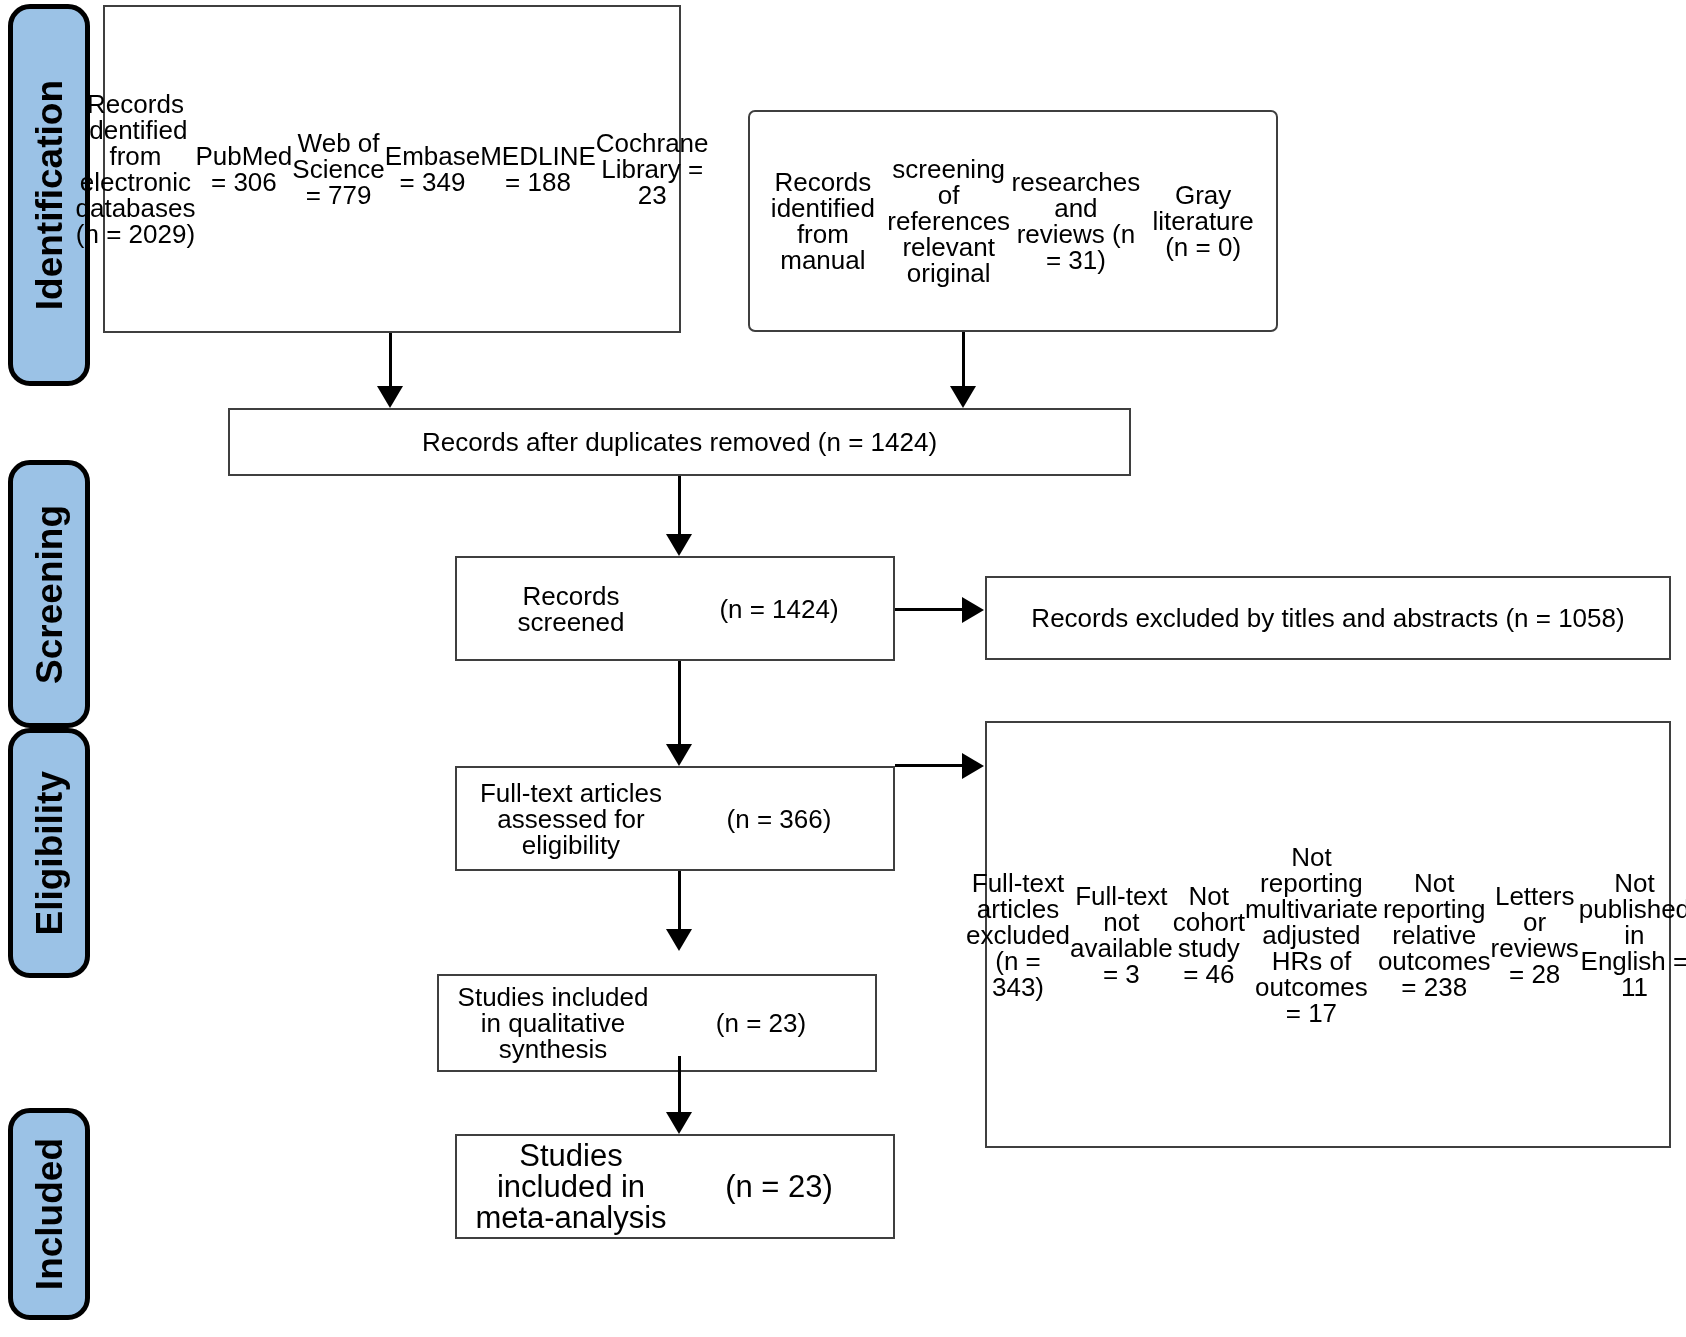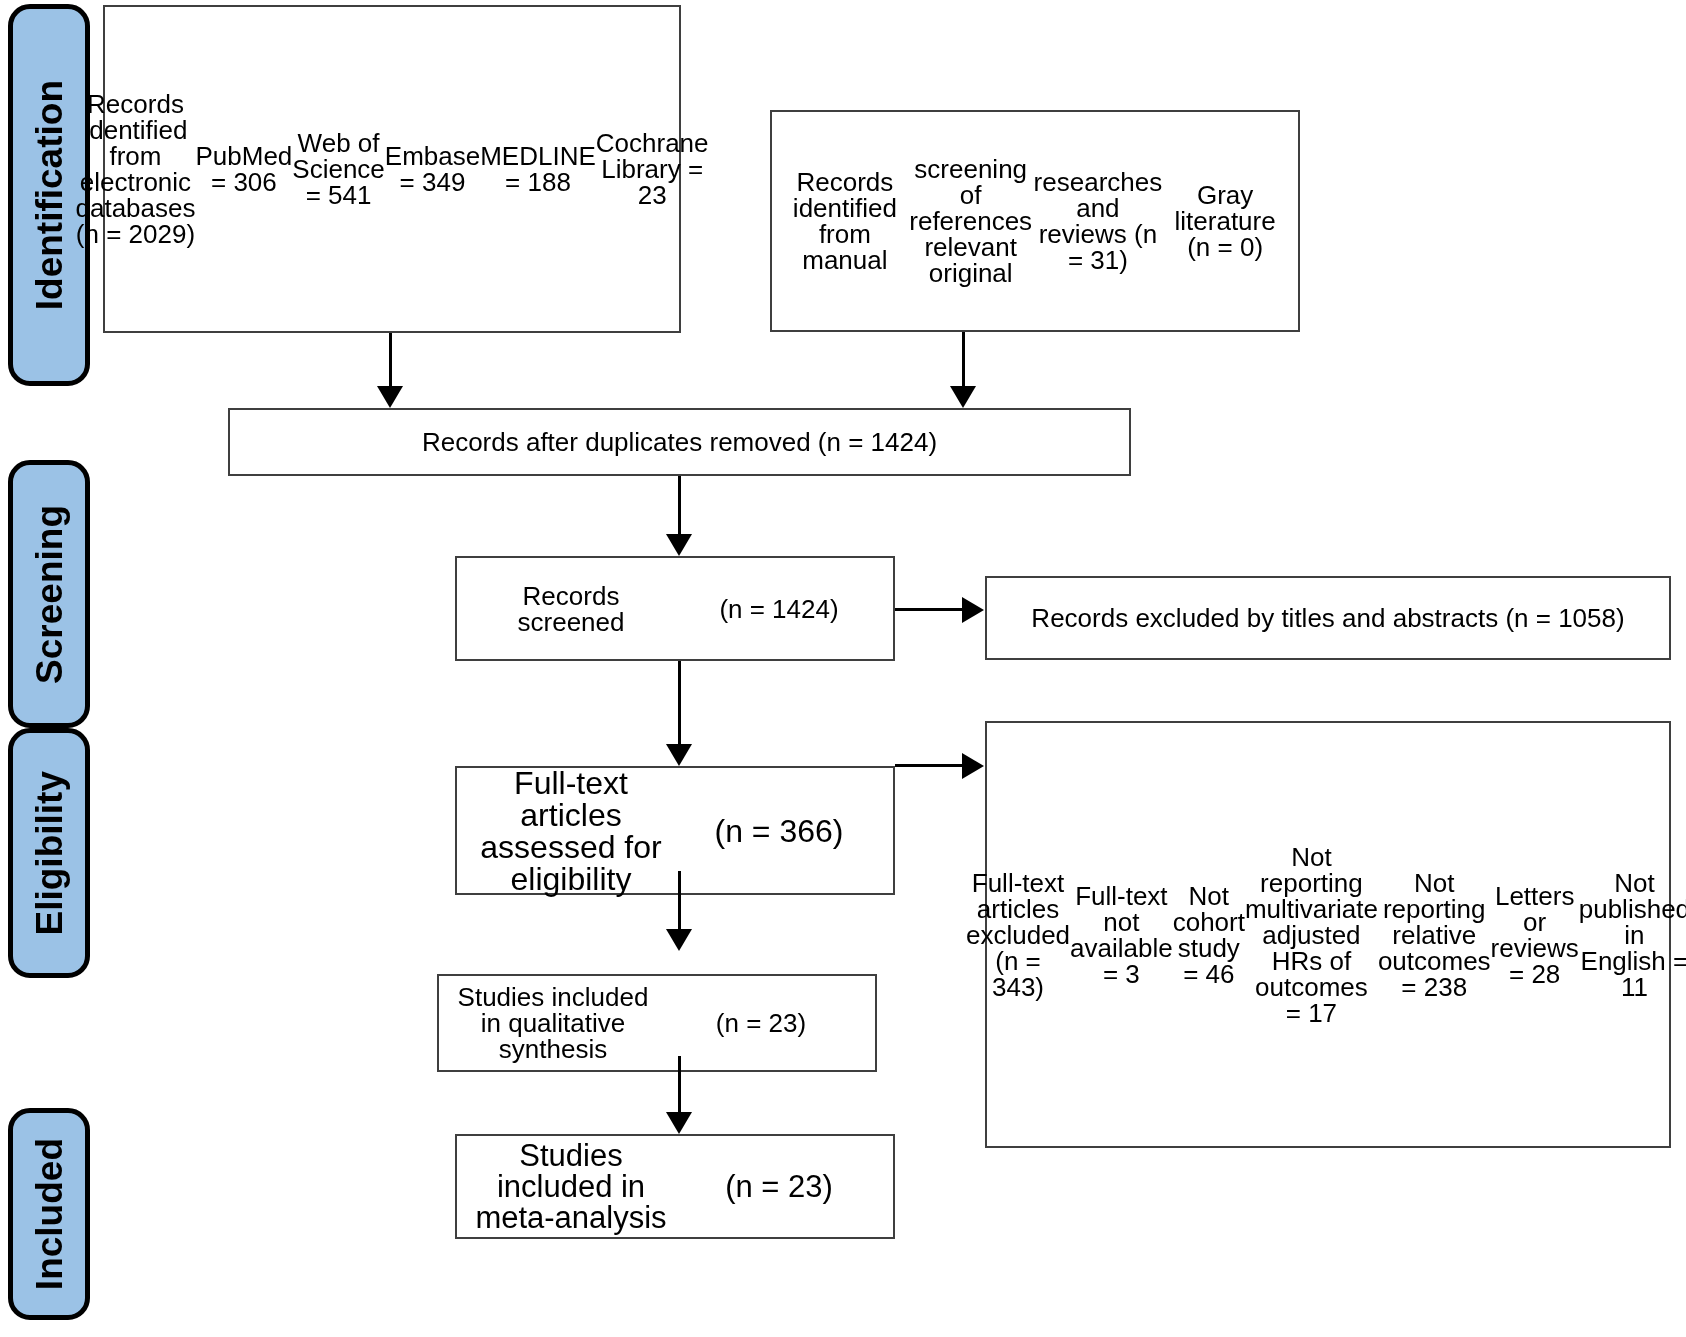--- a/index.html
+++ b/index.html
@@ -109,27 +109,27 @@
     <span class="stage-text">Eligibility</span>
   </div>
 
   <div class="stage" style="left:8px; top:1108px; width:82px; height:212px;">
     <span class="stage-text">Included</span>
   </div>
 
   <div class="box spaced" style="left:103px; top:5px; width:578px; height:328px; font-size:26px;">
     <span class="line">Records identified from electronic databases (n = 2029)</span>
     <span class="line">PubMed = 306</span>
-    <span class="line">Web of Science = 541</span>
+    <span class="line">Web of Science = 779</span>
     <span class="line">Embase = 349</span>
     <span class="line">MEDLINE = 188</span>
     <span class="line">Cochrane Library = 23</span>
   </div>
 
-  <div class="box spaced" style="left:770px; top:110px; width:530px; height:222px; font-size:26px;">
+  <div class="box spaced" style="left:748px; top:110px; width:530px; height:222px; font-size:26px;border-radius:7px;">
     <span class="line">Records identified from manual</span>
     <span class="line">screening of references relevant original</span>
     <span class="line">researches and reviews (n = 31)</span>
     <span class="line">Gray literature (n = 0)</span>
   </div>
 
   <div class="vline" style="left:389px; top:333px; height:55px;"></div>
   <div class="arrow-down" style="left:377px; top:386px;"></div>
 
   <div class="vline" style="left:962px; top:332px; height:56px;"></div>
@@ -150,21 +150,21 @@
   <div class="hline" style="left:895px; top:608px; width:70px;"></div>
   <div class="arrow-right" style="left:962px; top:597px;"></div>
 
   <div class="box" style="left:985px; top:576px; width:686px; height:84px; font-size:26px;">
     <span class="line">Records excluded by titles and abstracts (n = 1058)</span>
   </div>
 
   <div class="vline" style="left:678px; top:661px; height:85px;"></div>
   <div class="arrow-down" style="left:666px; top:744px;"></div>
 
-  <div class="box tight" style="left:455px; top:766px; width:440px; height:129px; font-size:32px;">
+  <div class="box tight" style="left:455px; top:766px; width:440px; height:105px; font-size:26px;">
     <span class="line">Full-text articles assessed for eligibility</span>
     <span class="line">(n = 366)</span>
   </div>
 
   <div class="hline" style="left:895px; top:764px; width:70px;"></div>
   <div class="arrow-right" style="left:962px; top:753px;"></div>
 
   <div class="box spaced" style="left:985px; top:721px; width:686px; height:427px; font-size:26px; padding:6px 14px;">
     <span class="line">Full-text articles excluded (n = 343)</span>
     <span class="line">Full-text not available = 3</span>

